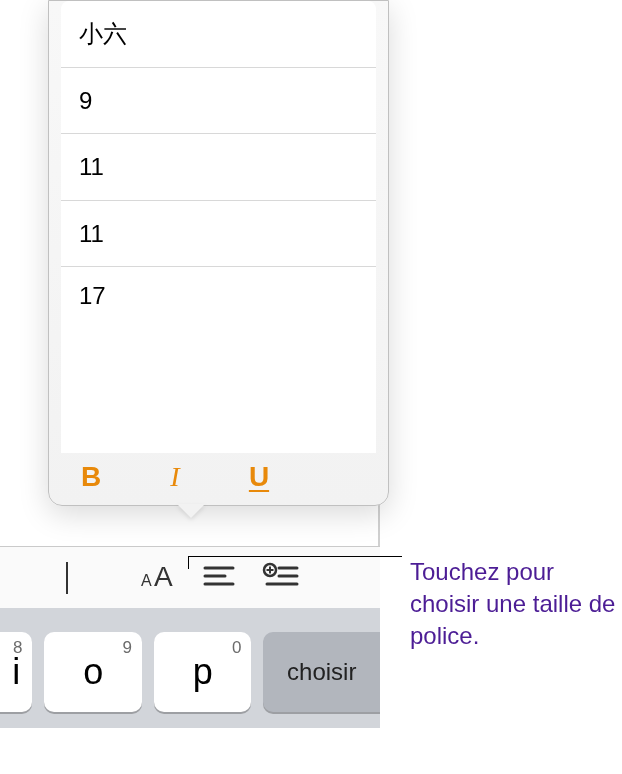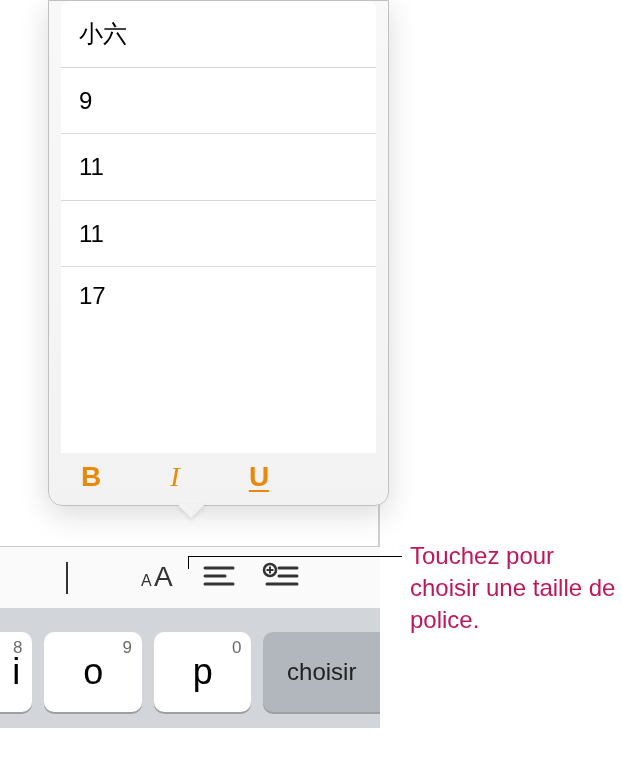--- a/index.html
+++ b/index.html
@@ -186,24 +186,24 @@
       position: absolute;
       left: 188px;
       top: 556px;
       width: 1px;
       height: 13px;
       background: #000;
     }
     .callout-text {
       position: absolute;
       left: 410px;
-      top: 540px;
+      top: 556px;
       font-size: 24px;
       line-height: 32px;
-      color: #be185d;
+      color: #4c1d95;
       width: 210px;
     }
   </style>
 </head>
 <body>
 
 <div class="outer-border"></div>
 
 <div class="popover">
   <div class="size-list">

